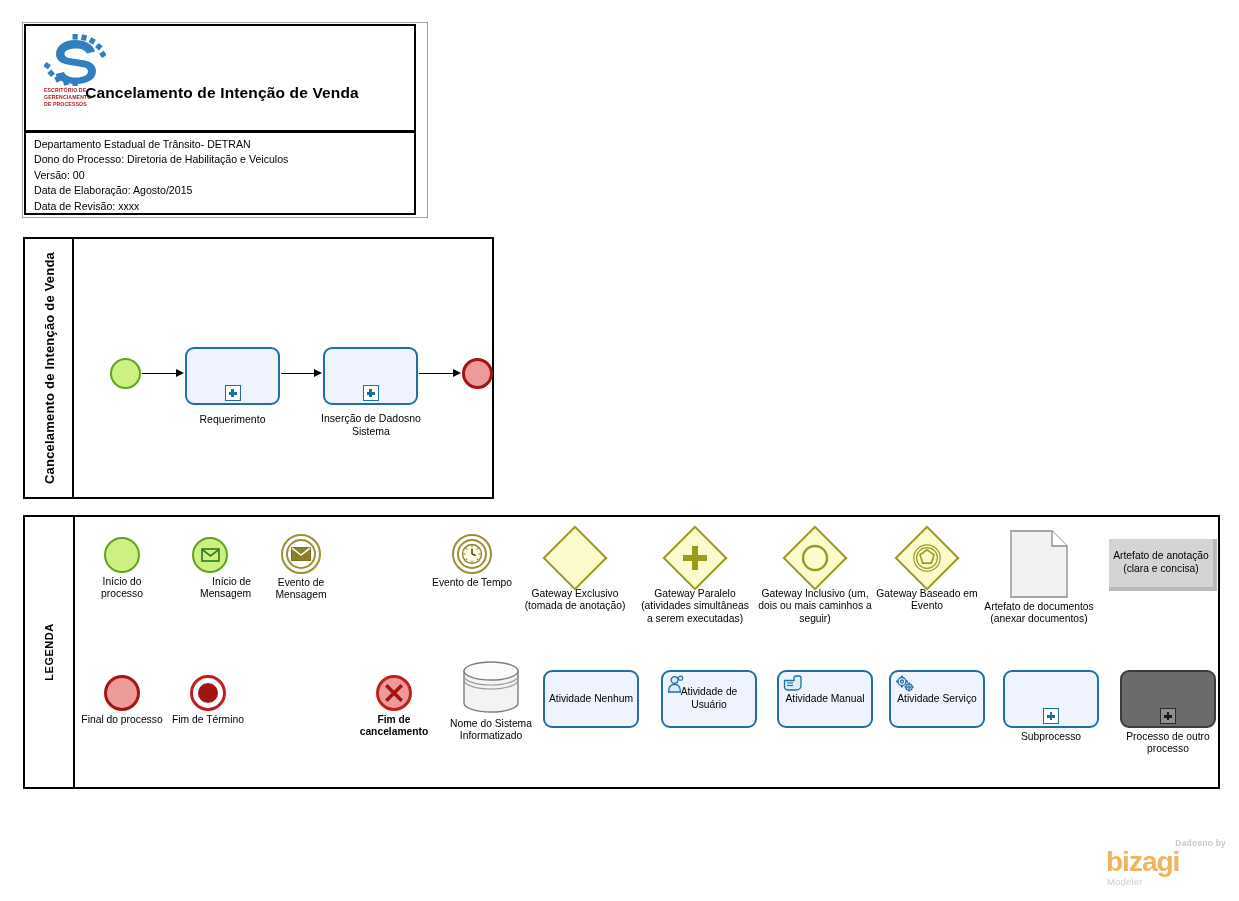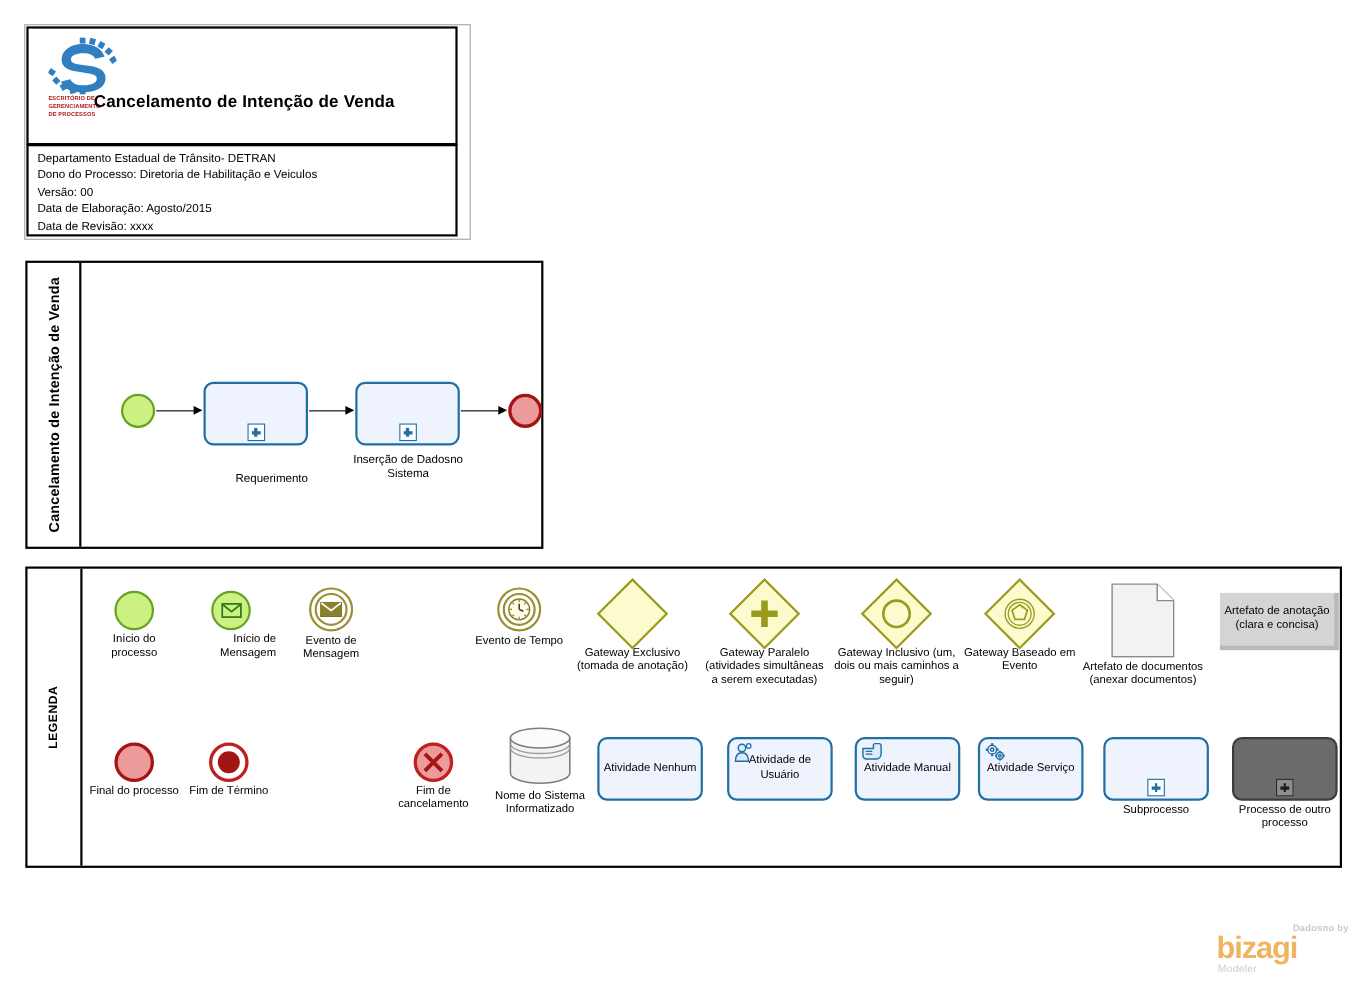--- a/index.html
+++ b/index.html
@@ -415,21 +415,21 @@
 
     <div class="ev-start" style="left:36px; top:358px; width:0; height:0"></div>
     <div class="ev-start" style="left:36px; top:119px; width:31px; height:31px;"></div>
 
     <div class="flow-line" style="left:68px; top:134px; width:36px;"></div>
     <div class="flow-arrow" style="left:102px; top:130px;"></div>
 
     <div class="task-box" style="left:111px; top:108px; width:95px; height:58px;">
       <div class="sub-marker"></div>
     </div>
-    <div class="node-label" style="left:111px; top:190px; width:95px;text-align:right;">Requerimento</div>
+    <div class="node-label" style="left:111px; top:174px; width:95px;">Requerimento</div>
 
     <div class="flow-line" style="left:207px; top:134px; width:35px;"></div>
     <div class="flow-arrow" style="left:240px; top:130px;"></div>
 
     <div class="task-box" style="left:249px; top:108px; width:95px; height:58px;">
       <div class="sub-marker"></div>
     </div>
     <div class="node-label" style="left:241px; top:173px; width:112px;">Inserção de Dadosno Sistema</div>
 
     <div class="flow-line" style="left:345px; top:134px; width:36px;"></div>
@@ -563,21 +563,21 @@
     </div>
 
     <div class="leg-item" style="left:92px; top:158px; width:82px;">
       <div class="leg-glyph c-ev c-end-term" style="width:36px;height:36px;">
         <div class="c-end-term-in"></div>
       </div>
       <div class="leg-cap">Fim de Término</div>
     </div>
 
 
-    <div class="leg-item" style="left:272px; top:158px; width:94px;">
+    <div class="leg-item" style="left:272px; top:158px; width:94px;font-weight:bold;">
       <div class="leg-glyph c-ev c-end-cancel" style="width:36px;height:36px;">
         <div class="glyph-center">
           <svg width="22" height="22" viewBox="0 0 22 22">
             <path d="M4.5 2 L11 8.5 L17.5 2 L20 4.5 L13.5 11 L20 17.5 L17.5 20 L11 13.5 L4.5 20 L2 17.5 L8.5 11 L2 4.5 Z" fill="#a31515"></path>
           </svg>
         </div>
       </div>
       <div class="leg-cap">Fim de cancelamento</div>
     </div>
 

